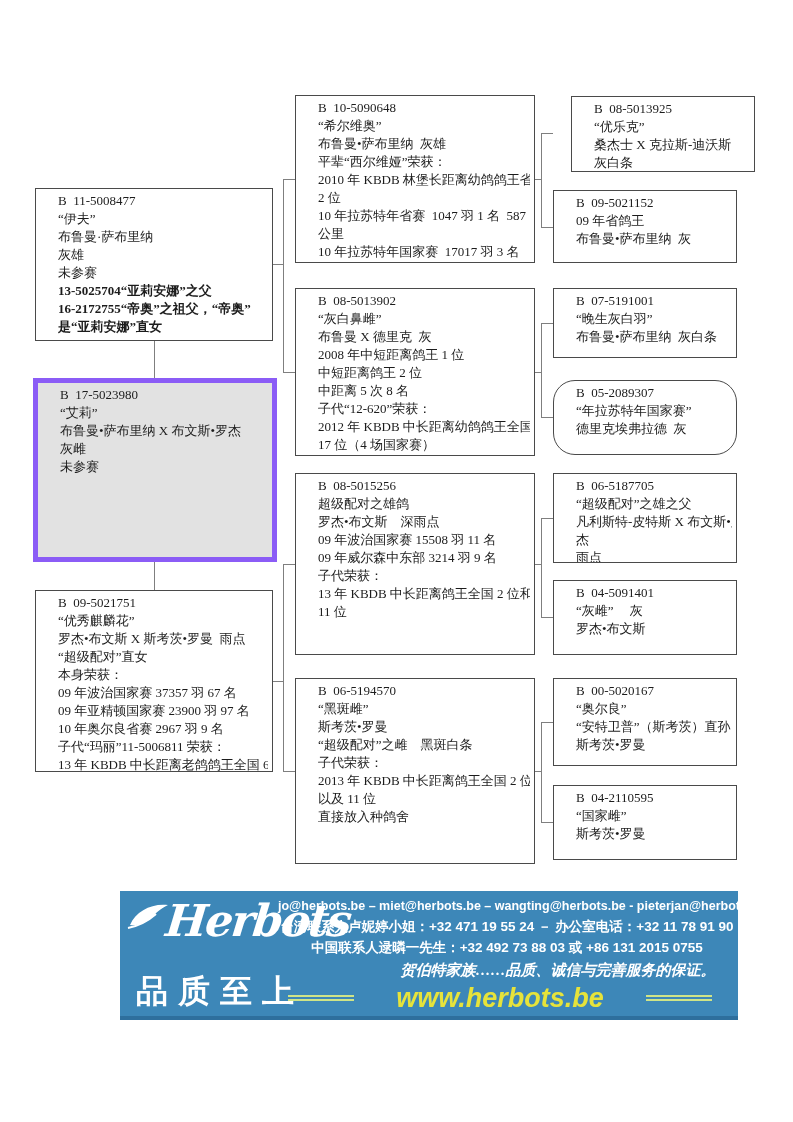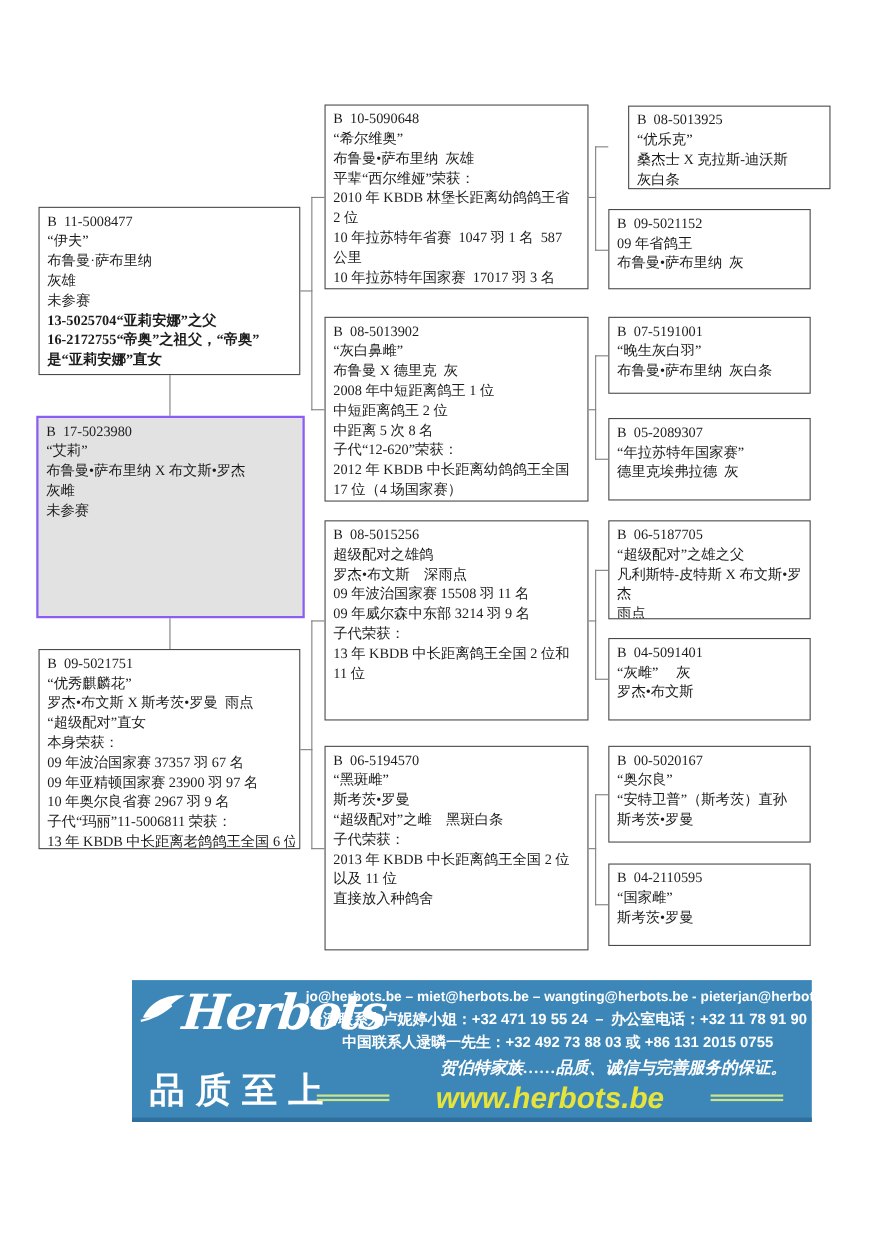--- a/index.html
+++ b/index.html
@@ -1,35 +1,35 @@
 <!DOCTYPE html>
 <html><head>
 <meta charset="utf-8">
 <style>
   html,body{margin:0;padding:0;background:#ffffff;}
   .page{position:relative;width:793px;height:1122px;background:#ffffff;overflow:hidden;
         font-family:"Liberation Serif","DejaVu Serif",serif;color:#1c1c1c;}
   
   .pbox{position:absolute;background:#ffffff;border:1px solid #4a4a4a;
-        font-size:13px;line-height:18px;padding:3px 4px 3px 7px;overflow:hidden;box-sizing:border-box;}
+        font-size:13px;line-height:18px;padding:3px 4px 3px 22px;overflow:hidden;box-sizing:border-box;}
   .pbox .ln{white-space:pre;overflow:hidden;}
   .pbox .ln.bold{font-weight:bold;}
-  .b-subject{background:#e2e2e2;border:2px solid #8b5cf6;}
+  .b-subject{background:#e2e2e2;border:5px solid #8b5cf6;}
   
   .b-l1{left:35px;top:188px;width:238px;height:153px;}
   .b-subject{left:33px;top:378px;width:244px;height:184px;}
   .b-l3{left:35px;top:590px;width:238px;height:182px;}
   .b-m1{left:295px;top:95px;width:240px;height:168px;}
   .b-m2{left:295px;top:288px;width:240px;height:168px;}
   .b-m3{left:295px;top:473px;width:240px;height:182px;}
   .b-m4{left:295px;top:678px;width:240px;height:186px;}
   .b-r1{left:571px;top:96px;width:184px;height:76px;}
   .b-r2{left:553px;top:190px;width:184px;height:73px;}
   .b-r3{left:553px;top:288px;width:184px;height:70px;}
-  .b-r4{left:553px;top:380px;width:184px;height:75px;}
+  .b-r4{left:553px;top:380px;width:184px;height:75px;border-radius:22px;}
   .b-r5{left:553px;top:473px;width:184px;height:90px;}
   .b-r6{left:553px;top:580px;width:184px;height:75px;}
   .b-r7{left:553px;top:678px;width:184px;height:88px;}
   .b-r8{left:553px;top:785px;width:184px;height:75px;}
   
   .hline,.vline{position:absolute;background:#7f7f7f;}
   .hline{height:1px;}
   .vline{width:1px;}
   
   .banner{position:absolute;left:120px;top:891px;width:618px;height:129px;

